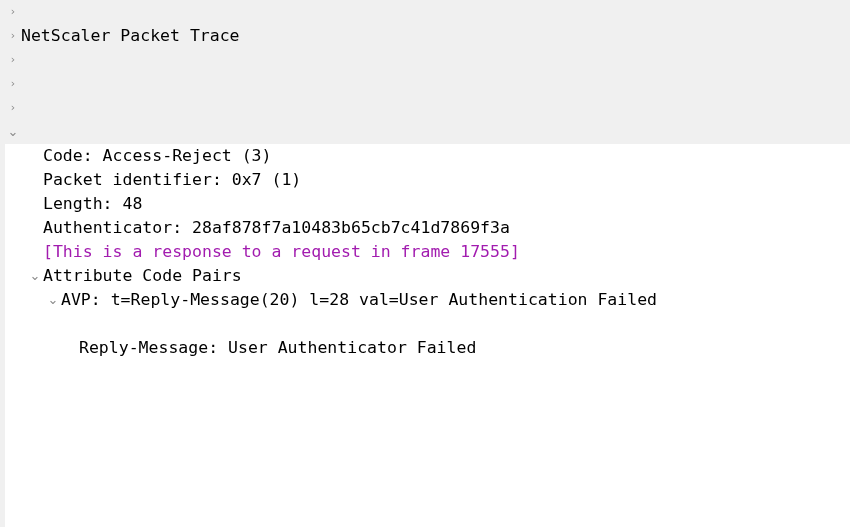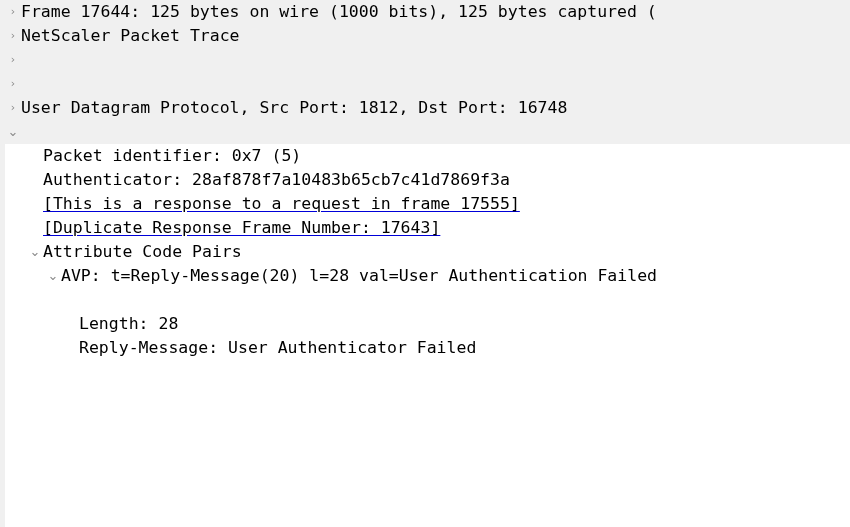--- a/index.html
+++ b/index.html
@@ -55,22 +55,21 @@
   }
 
   .row-text {
     flex: 0 0 auto;
     white-space: pre;
     letter-spacing: 0px;
   }
 
   
   .linkfield .row-text {
-    color: #000000;
-    text-decoration: underline;
+    color: #a21caf;
     text-decoration-color: #0000d8;
     text-underline-offset: 2px;
   }
 
   
   .tree-row.selected .selhl {
     background: #fde047;
     margin-top: 47px;
   }
   .selhl {
@@ -99,28 +98,28 @@
       #c9c9c9;
     filter: blur(2.2px);
     border-radius: 1px;
     opacity: 0.95;
   }
 </style>
 </head>
 <body>
 
 <div id="packet-detail-pane">
-    <div class="tree-row shaded"><span class="twisty" style="margin-left: 0px;">›</span><span class="row-text">Frame 17644: 125 bytes on wire (1000 bits), 125 bytes captured (</span></div>
+    <div class="tree-row shaded"><span class="twisty" style="margin-left: 0px;">›</span></div>
     <div class="tree-row shaded"><span class="twisty" style="margin-left: 0px;">›</span><span class="row-text">NetScaler Packet Trace</span></div>
     <div class="tree-row shaded"><span class="twisty" style="margin-left: 0px;">›</span></div>
     <div class="tree-row shaded"><span class="twisty" style="margin-left: 0px;">›</span></div>
-    <div class="tree-row shaded"><span class="twisty" style="margin-left: 0px;">›</span><span class="row-text">User Datagram Protocol, Src Port: 1812, Dst Port: 16748</span></div>
+    <div class="tree-row shaded"><span class="twisty" style="margin-left: 0px;">›</span></div>
     <div class="tree-row shaded"><span class="twisty" style="margin-left: 0px; font-size: 13px;">⌄</span></div>
-    <div class="tree-row"><span class="twisty blank" style="margin-left: 22px;"></span><span class="row-text">Packet identifier: 0x7 (5)</span></div>
+    <div class="tree-row"><span class="twisty blank" style="margin-left: 22px;"></span><span class="row-text">Code: Access-Reject (3)</span></div>
+    <div class="tree-row"><span class="twisty blank" style="margin-left: 22px;"></span><span class="row-text">Packet identifier: 0x7 (1)</span></div>
+    <div class="tree-row"><span class="twisty blank" style="margin-left: 22px;"></span><span class="row-text">Length: 48</span></div>
     <div class="tree-row"><span class="twisty blank" style="margin-left: 22px;"></span><span class="row-text">Authenticator: 28af878f7a10483b65cb7c41d7869f3a</span></div>
     <div class="tree-row linkfield"><span class="twisty blank" style="margin-left: 22px;"></span><span class="row-text">[This is a response to a request in frame 17555]</span></div>
-    <div class="tree-row linkfield"><span class="twisty blank" style="margin-left: 22px;"></span><span class="row-text">[Duplicate Response Frame Number: 17643]</span></div>
     <div class="tree-row"><span class="twisty" style="margin-left: 22px; font-size: 13px;">⌄</span><span class="row-text">Attribute Code Pairs</span></div>
     <div class="tree-row"><span class="twisty" style="margin-left: 40px; font-size: 13px;">⌄</span><span class="row-text">AVP: t=Reply-Message(20) l=28 val=User Authentication Failed</span></div>
     <div class="tree-row selected"><span class="twisty blank" style="margin-left: 58px;"></span><span class="row-text"><span class="selhl">Type: 18</span></span></div>
-    <div class="tree-row"><span class="twisty blank" style="margin-left: 58px;"></span><span class="row-text">Length: 28</span></div>
     <div class="tree-row"><span class="twisty blank" style="margin-left: 58px;"></span><span class="row-text">Reply-Message: User Authenticator Failed</span></div>
   </div>
 
 </body></html>

